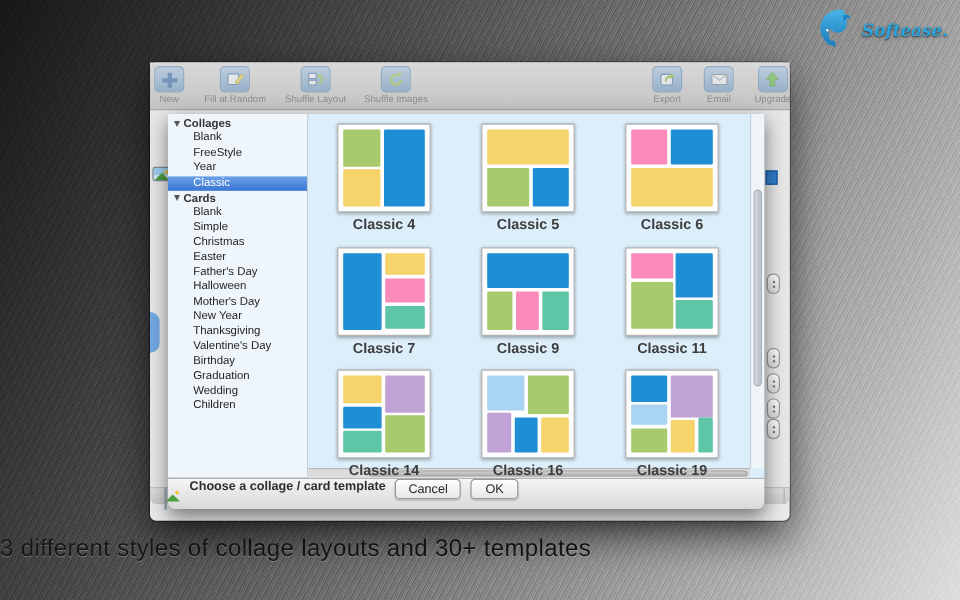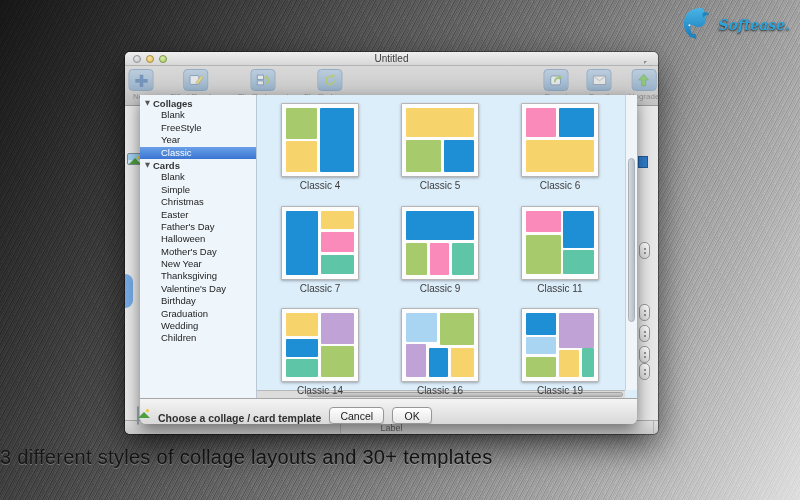--- a/index.html
+++ b/index.html
@@ -107,39 +107,39 @@
   .sb-item.selected { background:linear-gradient(#6aa0e8,#3a75d2); color:#fff; }
 
   .tpl-area { flex:1; position:relative; background:#ddeefb; overflow:hidden; }
   .tpl-card {
     position:absolute; width:78px; height:74px;
     background:#fdfdfd; border:1px solid #b5b5b5; border-radius:1px;
     box-shadow:0 1px 3px rgba(0,0,0,.3);
   }
   .tpl-canvas { position:absolute; left:4px; top:4px; right:4px; bottom:4px; }
   .tpl-cell { position:absolute; border-radius:1px; }
-  .tpl-label { position:absolute; width:120px; text-align:center; font-size:10px; color:#3c3c3c; }
+  .tpl-label { position:absolute; width:120px; text-align:center; font-size:12px; color:#3c3c3c;font-weight:bold; }
 
   .v-scroll-track {
     position:absolute; top:0; right:0; bottom:8px; width:12px;
     background:#f0f5fa; border-left:1px solid #c3d2de;
   }
   .v-scroll-thumb { position:absolute; right:2px; top:63px; width:7px; height:164px; border-radius:4px;
     background:linear-gradient(90deg,#d4d9de,#b8bfc6); border:1px solid #a9b0b7; }
   .h-scroll-track {
     position:absolute; left:0; right:12px; bottom:0; height:8px;
     background:#dcdcdc; border-top:1px solid #b8b8b8;
   }
   .h-scroll-thumb { position:absolute; left:50px; right:2px; top:1px; height:5px; border-radius:3px;
     background:linear-gradient(#cfcfcf,#b2b2b2); border:1px solid #a0a0a0; }
 
   .sheet-footer {
     height:26px; background:linear-gradient(#f4f4f4,#d9d9d9);
     border-top:1px solid #a6a6a6;
-    display:flex; align-items:flex-end; padding:0 18px 0 18px;
+    display:flex; align-items:flex-start; padding:0 18px 0 18px;
   }
   .footer-prompt { font-size:10.5px; font-weight:bold; color:#2e2e2e; white-space:nowrap; }
   .footer-link-wrap { flex:1; text-align:center; }
   .footer-link { font-size:10.5px; font-weight:bold; color:#5a33cc; text-decoration:underline; cursor:pointer; white-space:nowrap; }
   .btn {
     min-width:40px; height:17px; padding:0 10px; margin-left:8px;
     border:1px solid #979797; border-radius:4px;
     background:linear-gradient(#ffffff,#e6e6e6);
     font-size:10.5px; color:#222; display:inline-flex; align-items:center; justify-content:center;
     box-shadow:0 1px 1px rgba(0,0,0,.15); cursor:pointer;
@@ -163,34 +163,20 @@
       <path d="M30 3 C14 1 3 13 5 27 C6 36 13 42 22 45 C15 39 12 31 15 24 C21 31 31 30 34 22 C36 16 34 8 30 3 Z" fill="url(#dg)"></path>
       <path d="M30 10 C34 7 37 8 39 12 C36 12 33 13 31 16 Z" fill="#1f85c2"></path>
       <path d="M22 45 C19 42 15 41 11 42 C13 38 17 37 21 38 Z" fill="#1f85c2"></path>
       <circle cx="12.5" cy="26" r="1.4" fill="#eaf6fd"></circle>
     </svg>
   </span>
   <span class="brand-text">Softease.</span>
 </div>
 
 <div class="main-window">
-  <div class="titlebar">
-    <div class="traffic">
-      <span class="tl tl-close"></span>
-      <span class="tl tl-min"></span>
-      <span class="tl tl-zoom"></span>
-    </div>
-    <span class="win-title">Untitled</span>
-    <span class="resize-glyph">
-      <svg width="9" height="9" viewBox="0 0 9 9">
-        <path d="M1 4 V1 h3 Z" fill="#6e6e6e"></path>
-          <path d="M8 5 V8 H5 Z" fill="#6e6e6e"></path>
-      </svg>
-    </span>
-  </div>
 
   <div class="toolbar" id="toolbar">
       <div class="tb-item" style="left: 16px;">
         <div class="tb-icon">
           <svg width="18" height="16" viewBox="0 0 20 18">
             <path d="M8 3h4v5h5v4h-5v5H8v-5H3V8h5z" fill="#2e63a8"></path>
           </svg>
         </div>
         <div class="tb-label">New</div>
       </div>

